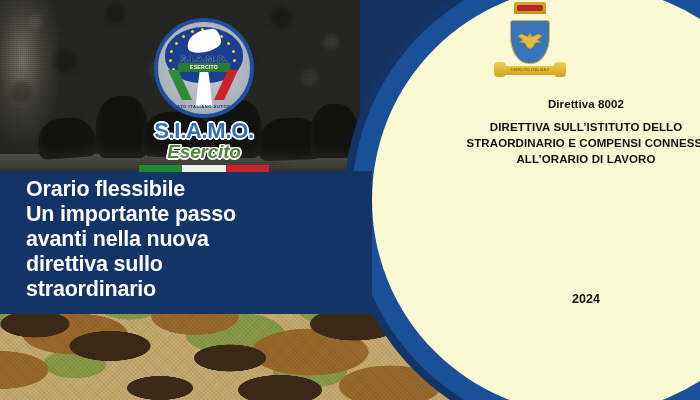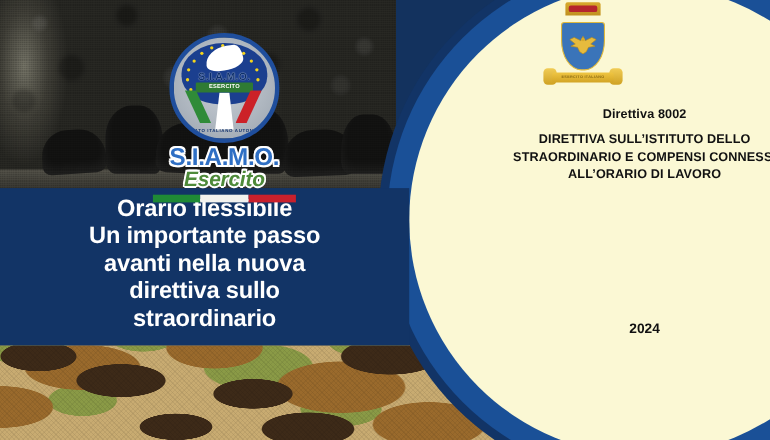--- a/index.html
+++ b/index.html
@@ -106,21 +106,21 @@
   }
 
   
   .title-band{
     position:absolute;left:0;top:171px;width:372px;height:143px;
     background:#123466;
     z-index:6;
   }
   .title-text{
     position:absolute;left:26px;top:6px;width:320px;
-    text-align:center;color:#ffffff;
+    text-align:left;color:#ffffff;
     font-weight:bold;font-size:21.5px;line-height:25px;
     letter-spacing:-0.2px;
     white-space:pre-line;
   }
 
   
   .circle-outer{
     position:absolute;left:344px;top:-42px;width:484px;height:484px;
     border-radius:50%;
     background:#123466;
@@ -194,21 +194,21 @@
     margin-top:9px;font-size:11.5px;font-weight:bold;line-height:16px;
     white-space:pre-line;letter-spacing:.1px;
   }
   .dir-year{
     position:absolute;left:10px;top:306px;width:408px;text-align:center;
     color:#111111;font-size:12.5px;font-weight:bold;
   }
 
   
   .siamo{
-    position:absolute;left:133px;top:30px;width:142px;height:158px;z-index:7;
+    position:absolute;left:133px;top:18px;width:142px;height:158px;z-index:7;
   }
   .siamo-badge{
     position:absolute;left:21px;top:0;width:100px;height:100px;border-radius:50%;
     background:radial-gradient(circle at 50% 45%, #c9cfd6 0%, #aeb6bf 58%, #98a2ad 100%);
     border:4px solid #1f4e9c;
     box-sizing:border-box;
     overflow:hidden;
   }
   .badge-sky{
     position:absolute;left:7px;top:5px;width:78px;height:56px;border-radius:50% 50% 46% 46%;

